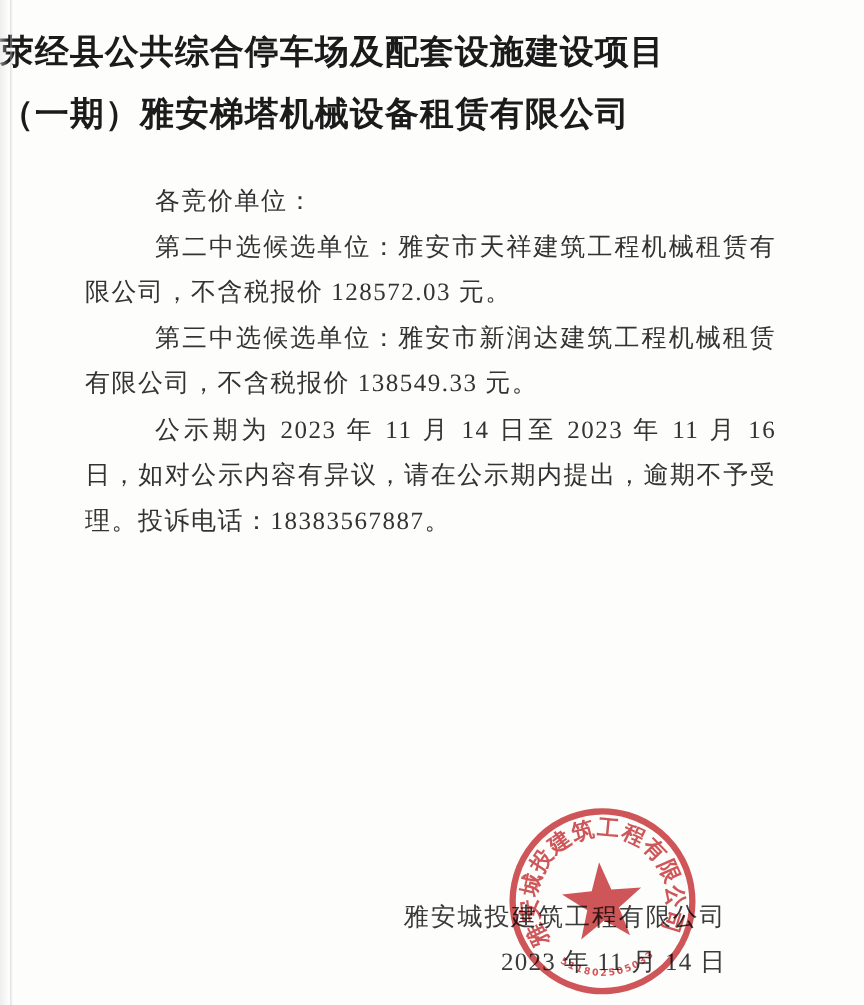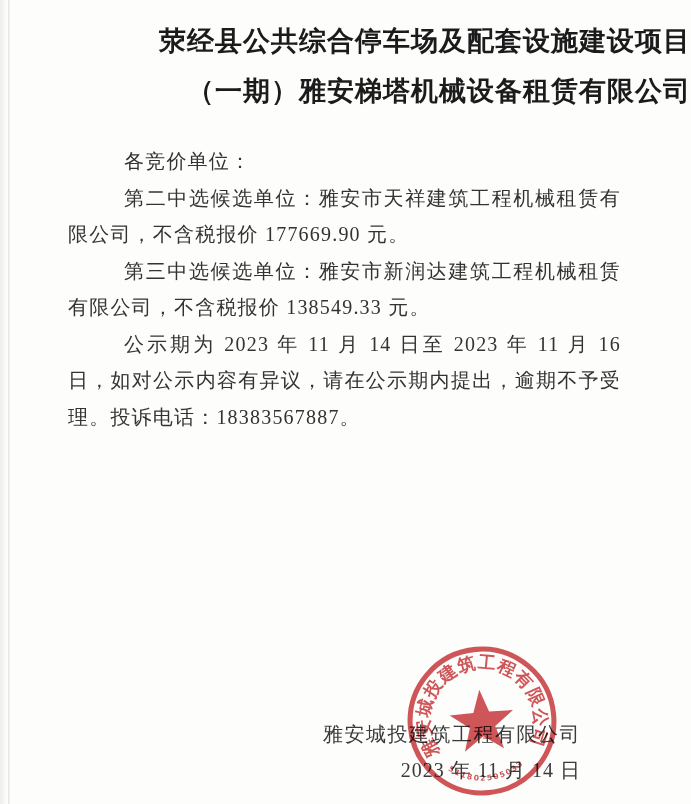--- a/index.html
+++ b/index.html
@@ -16,21 +16,21 @@
   .scan-line {
     position: absolute; left: 8px; top: 0; bottom: 0; width: 2px;
     background: linear-gradient(to right, rgba(190,190,195,.45), rgba(230,230,232,.25));
   }
   .scan-shade {
     position: absolute; left: 0; top: 0; bottom: 0; width: 7px;
     background: linear-gradient(to right, rgba(225,225,228,.55), rgba(253,253,252,0));
   }
   .title-block { padding-top: 16px; }
   .title-line {
-    text-align: right;
+    text-align: left;
     font-size: 27px;
     font-weight: 700;
     color: #1b1b1b;
     line-height: 50px;
     letter-spacing: 1px;
   }
   .body-text {
     position: absolute;
     left: 68px; top: 143px; width: 553px;
     font-size: 20px;
@@ -80,21 +80,21 @@
   <div class="scan-shade"></div>
   <div class="scan-line"></div>
 
   <div class="title-block">
     <div class="title-line">荥经县公共综合停车场及配套设施建设项目</div>
     <div class="title-line">（一期）雅安梯塔机械设备租赁有限公司</div>
   </div>
 
   <div class="body-text">
     <p>各竞价单位：</p>
-    <p>第二中选候选单位：雅安市天祥建筑工程机械租赁有限公司，不含税报价 177669.90 元。</p>
+    <p>第二中选候选单位：雅安市天祥建筑工程机械租赁有限公司，不含税报价 128572.03 元。</p>
     <p>第三中选候选单位：雅安市新润达建筑工程机械租赁有限公司，不含税报价 138549.33 元。</p>
     <p>公示期为 2023 年 11 月 14 日至 2023 年 11 月 16 日，如对公示内容有异议，请在公示期内提出，逾期不予受理。投诉电话：18383567887。</p>
   </div>
 
   <div class="signature">
     <div class="sig-company">雅安城投建筑工程有限公司</div>
     <div class="sig-date">2023 年 11 月 14 日</div>
   </div>
 
   <div class="stamp">

